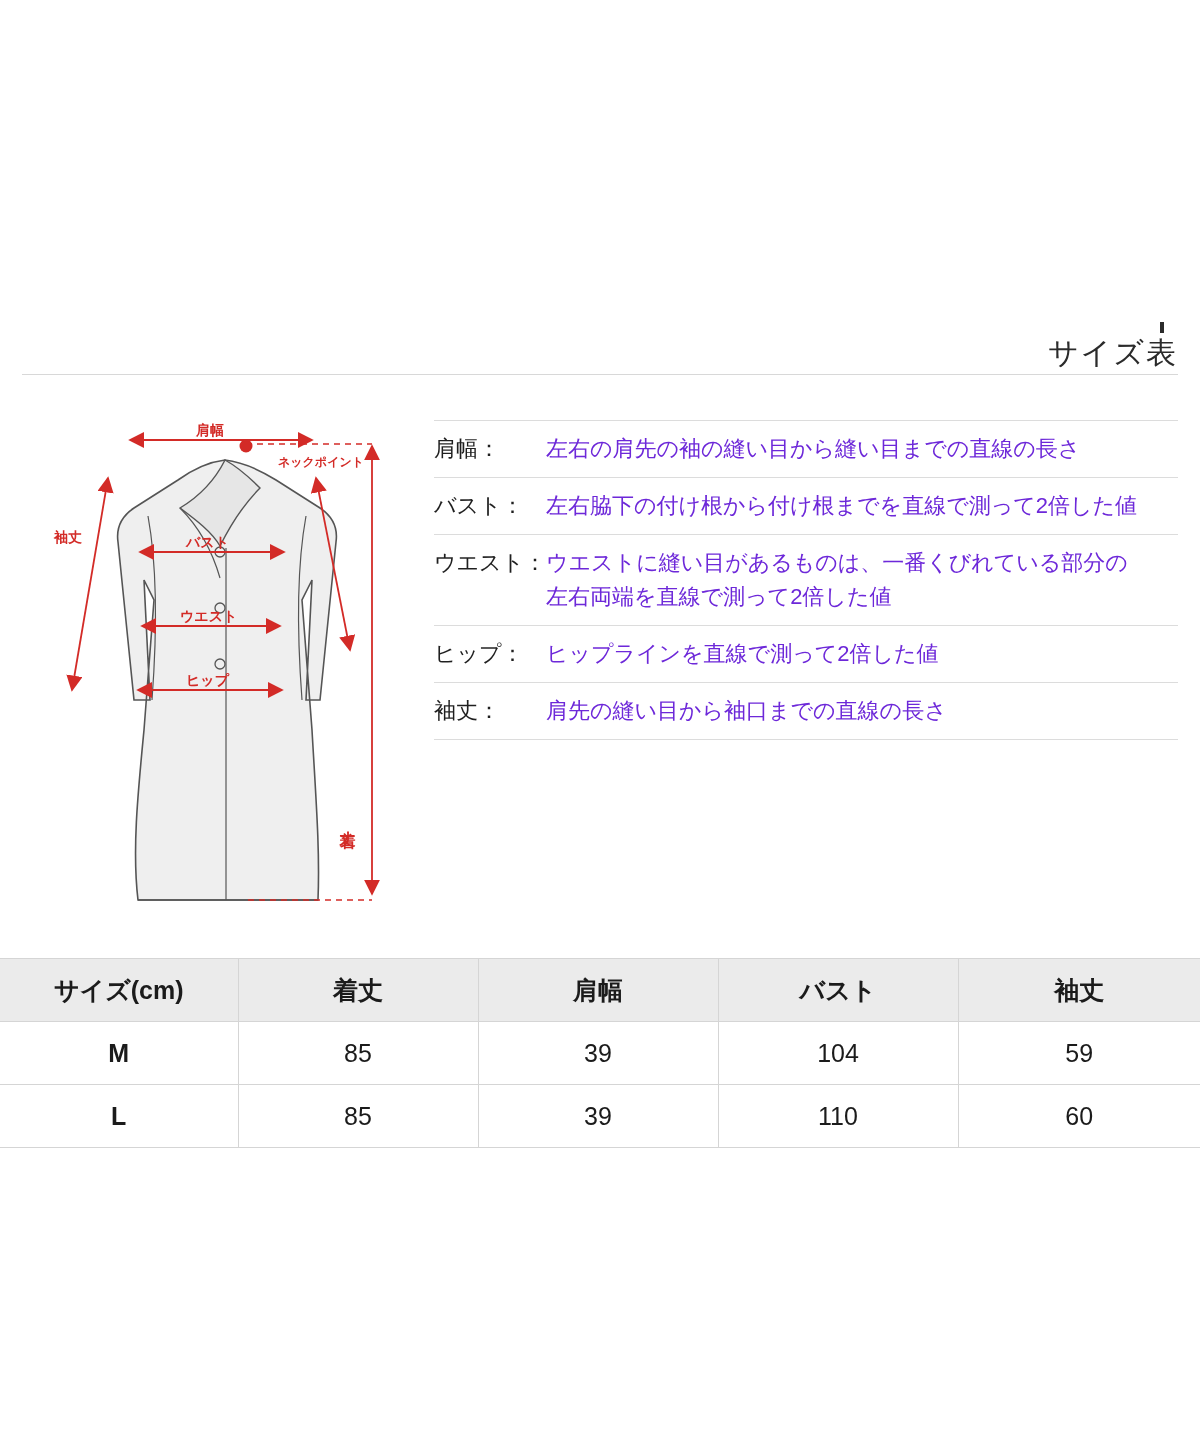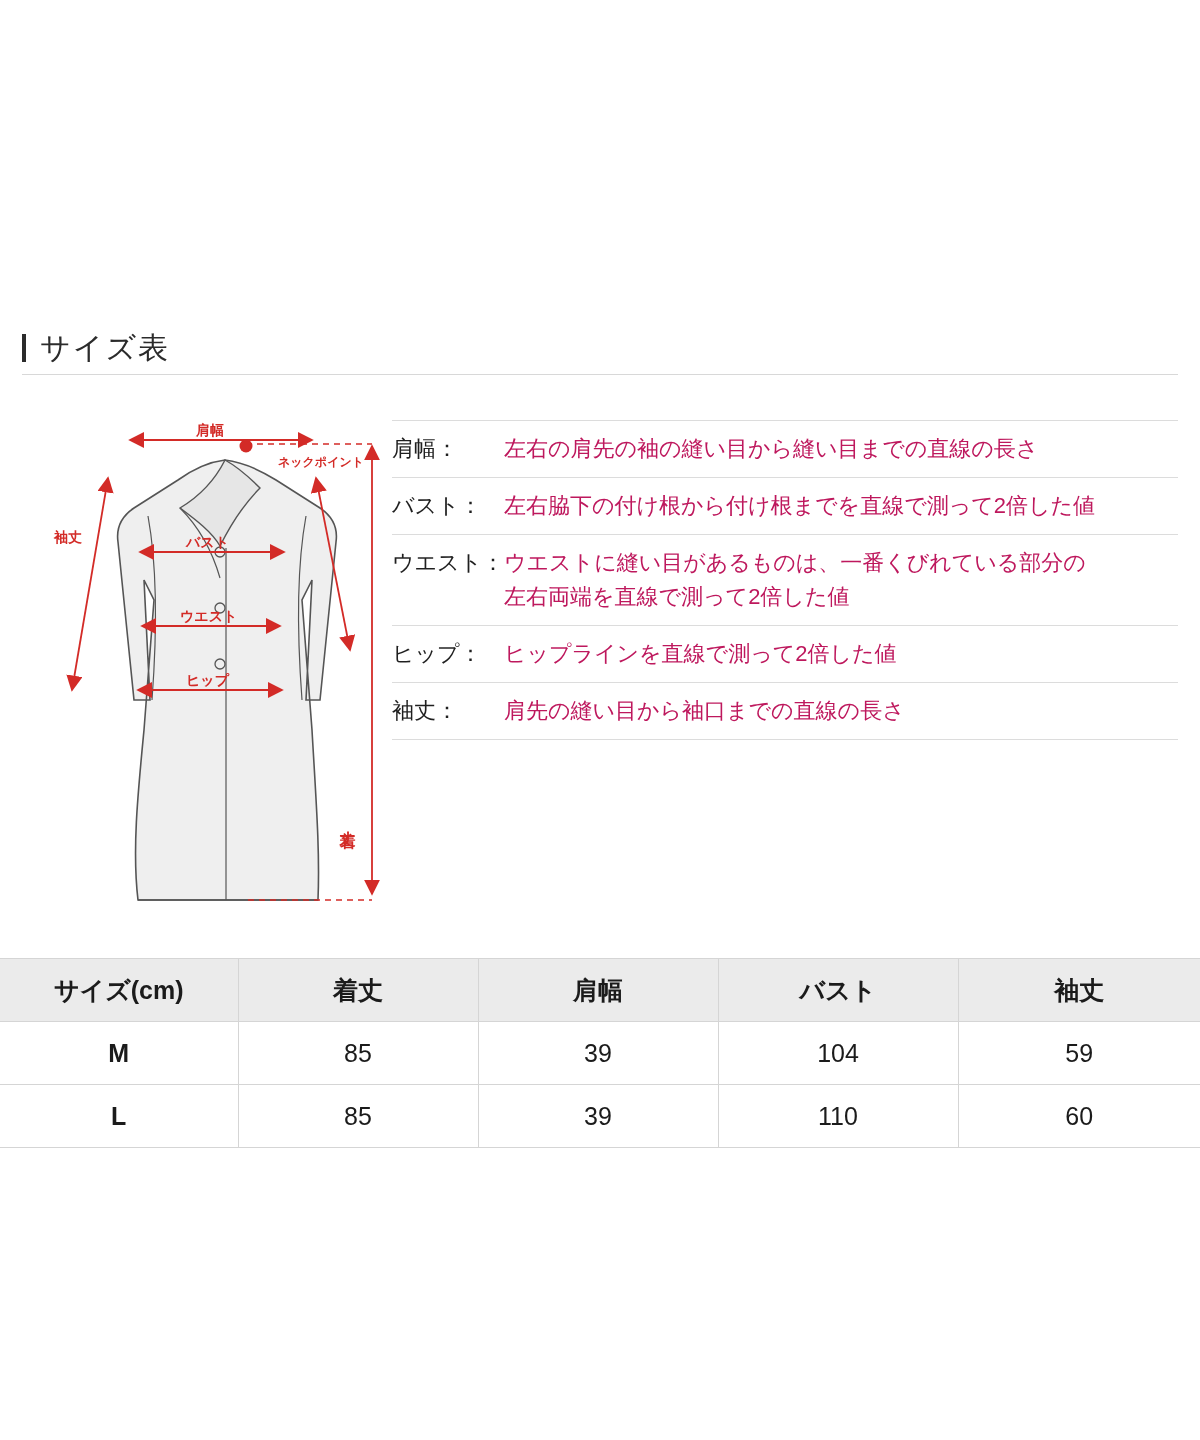--- a/index.html
+++ b/index.html
@@ -25,21 +25,22 @@
   }
 
   
   .title-block {
     position: absolute;
     left: 22px;
     top: 322px;
     width: 1156px;
     height: 52px;
     display: flex;
-    align-items: center;
+    align-items: flex-end;
+    flex-direction: column;
   }
   .title-bar {
     width: 4px;
     height: 28px;
     background: #2b2b2b;
     margin-right: 14px;
   }
   .title-text {
     font-size: 30px;
     letter-spacing: 2px;
@@ -68,33 +69,34 @@
     position: absolute;
     left: 392px;
     top: 420px;
     width: 786px;
   }
   .def-row {
     display: flex;
     align-items: flex-start;
     border-bottom: 1px solid #dcdcdc;
     padding: 11px 0 11px 0;
+    margin-left: 42px;
   }
   .def-row:first-child { border-top: 1px solid #dcdcdc; }
   .def-term {
     flex: 0 0 112px;
     font-size: 22px;
     color: #1f1f1f;
     line-height: 34px;
     white-space: nowrap;
   }
   .def-desc {
     flex: 1 1 auto;
     font-size: 22px;
-    color: #be185d;
+    color: #6d28d9;
     line-height: 34px;
   }
   .def-desc .line { display: block; }
 
   
   .size-table {
     position: absolute;
     left: 0;
     top: 958px;
     width: 1200px;

